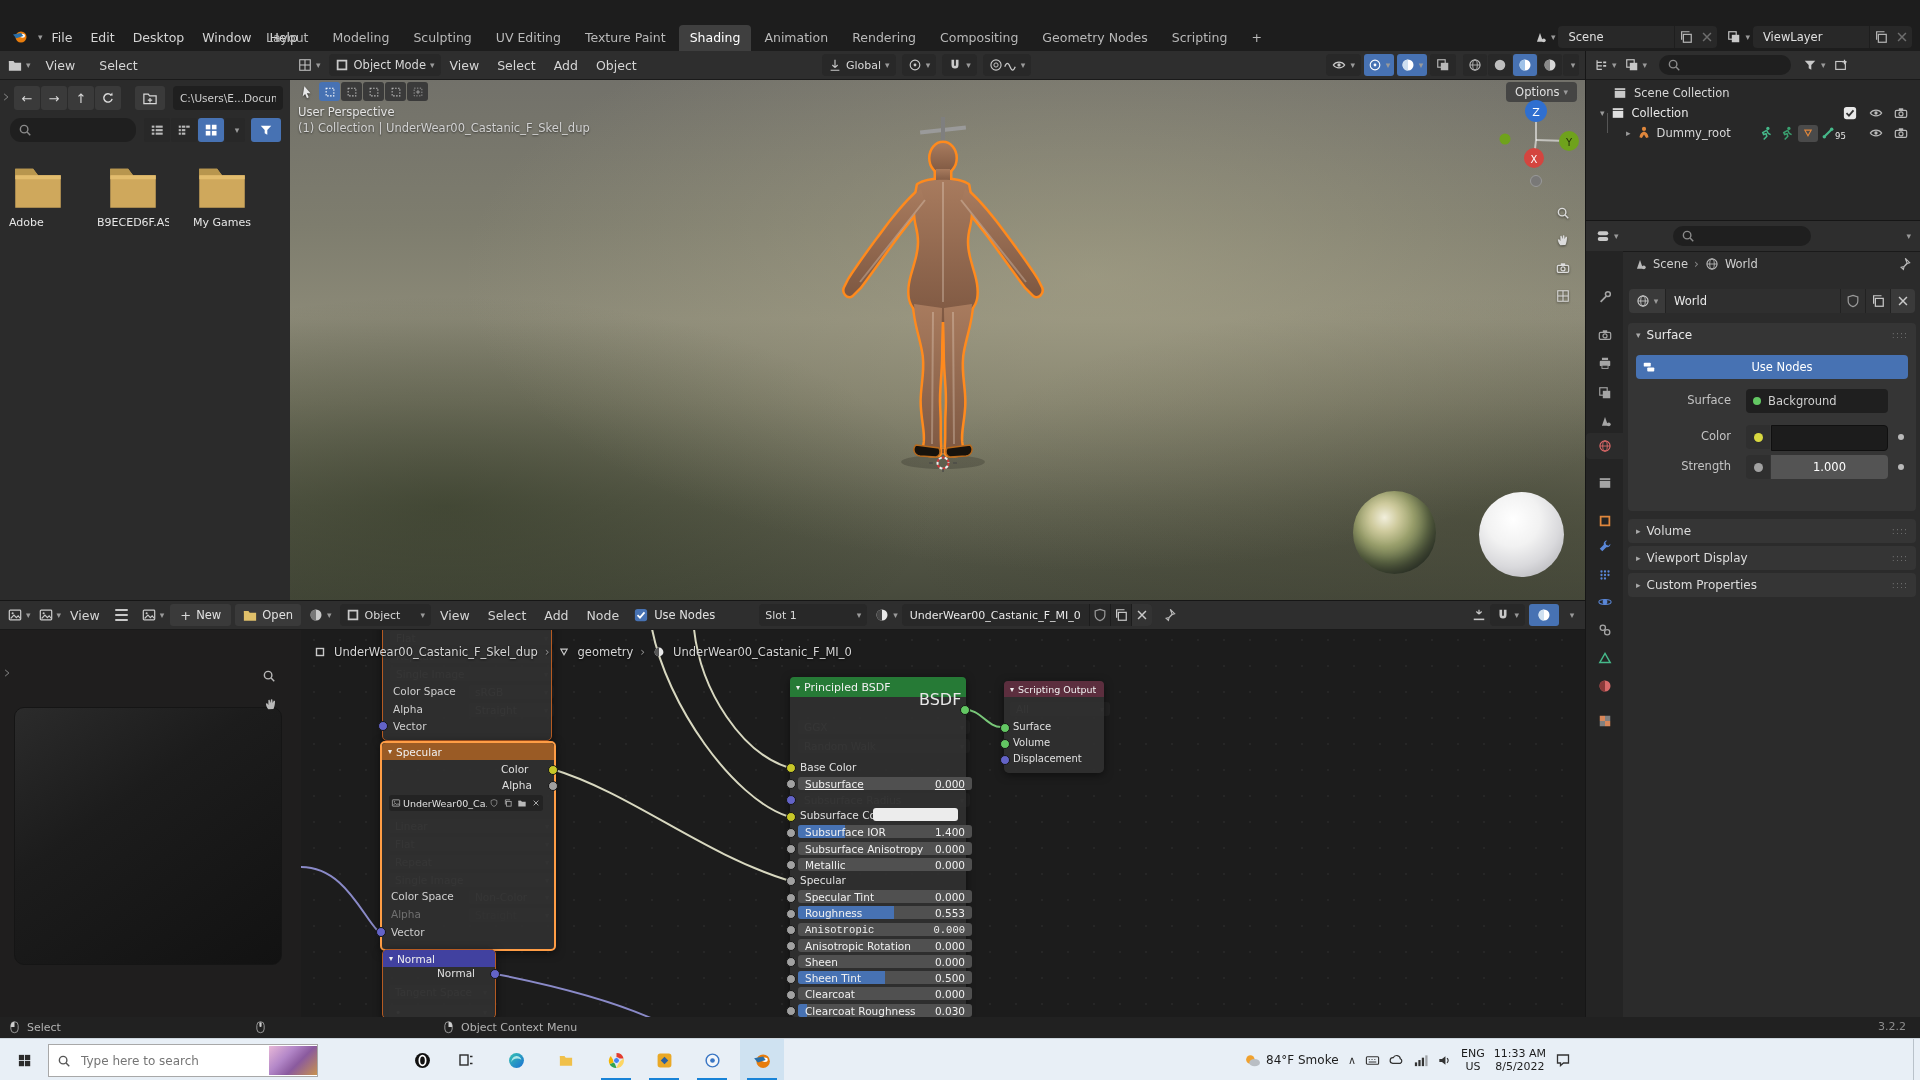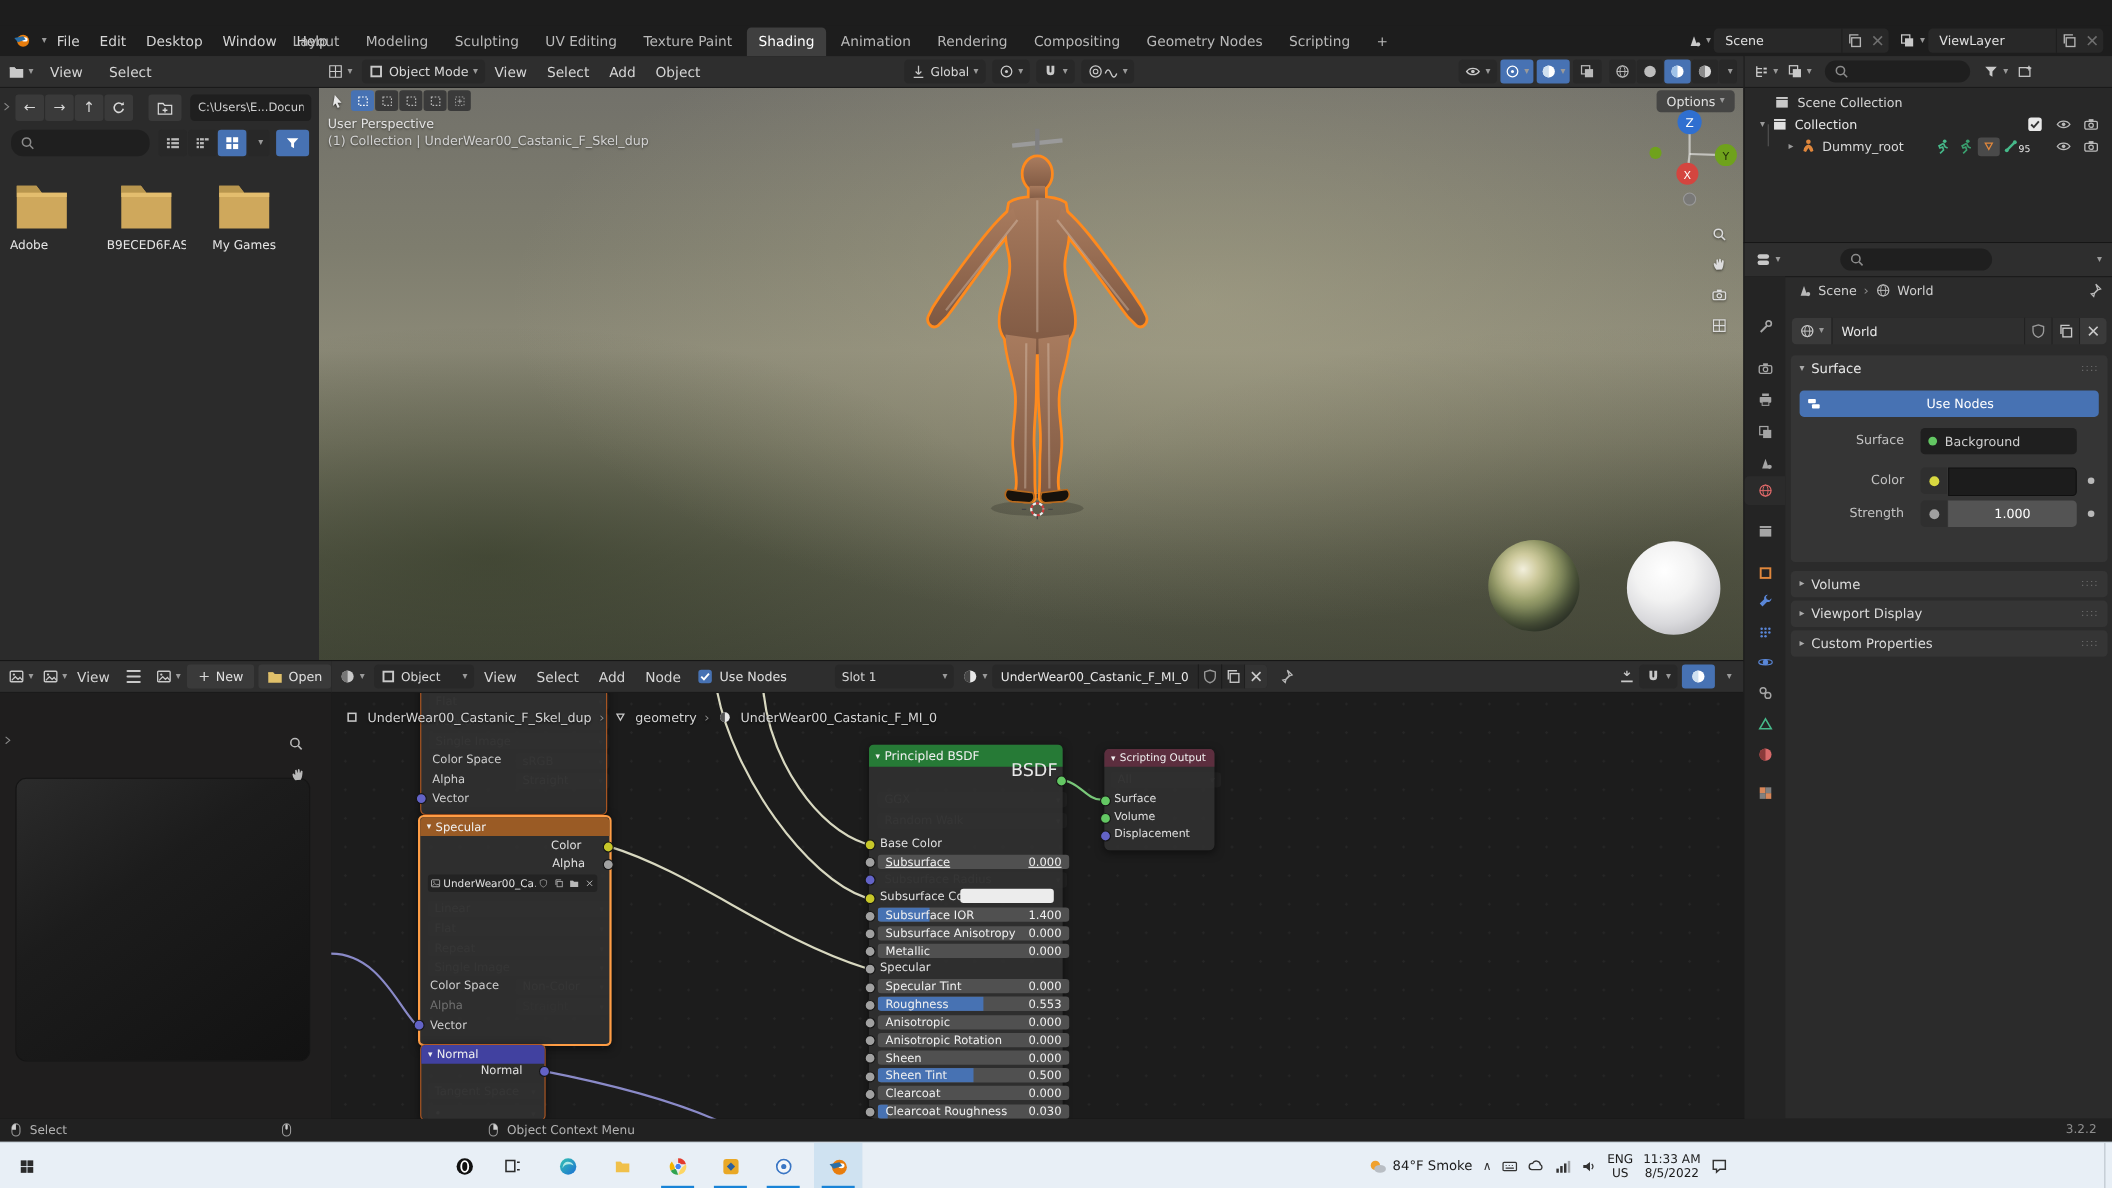--- a/index.html
+++ b/index.html
@@ -154,20 +154,30 @@
       <div style="position: absolute; left: 0px; top: 0px; width: 48px; height: 42px; display: flex; align-items: center; justify-content: center;">
         <span class="ic">
           <svg width="15" height="15" viewBox="0 0 16 16" fill="none">
             <rect x="2" y="2" width="5.6" height="5.6" fill="#2b2b2b"></rect>
             <rect x="8.5" y="2" width="5.6" height="5.6" fill="#2b2b2b"></rect>
             <rect x="2" y="8.5" width="5.6" height="5.6" fill="#2b2b2b"></rect>
             <rect x="8.5" y="8.5" width="5.6" height="5.6" fill="#2b2b2b"></rect>
           </svg>
         </span>
       </div>
+      <div style="position: absolute; left: 48px; top: 5px; width: 268px; height: 31px; background: rgb(255, 255, 255); border: 1px solid rgb(168, 168, 168); display: flex; align-items: center; overflow: hidden;">
+        <span class="ic" style="margin: 0px 8px;">
+          <svg width="14" height="14" viewBox="0 0 16 16" fill="none">
+            <circle cx="7" cy="7" r="4.3" stroke="#555" stroke-width="1.6"></circle>
+            <line x1="10.4" y1="10.4" x2="14" y2="14" stroke="#555" stroke-width="1.6"></line>
+          </svg>
+        </span>
+        <input placeholder="Type here to search" style="border: none; outline: none; flex: 1 1 0%; font-size: 12px; color: rgb(51, 51, 51); font-family: &quot;DejaVu Sans&quot;, sans-serif; background: transparent;">
+        <div style="width: 48px; height: 29px; background: linear-gradient(135deg, rgb(232, 185, 216) 0%, rgb(179, 135, 200) 35%, rgb(138, 90, 158) 60%, rgb(200, 146, 78) 100%); flex: 0 0 auto;"></div>
+      </div>
       <div style="position: absolute; left: 400px; top: 0px; width: 44px; height: 42px; display: flex; align-items: center; justify-content: center;">
         <span class="ic">
           <svg width="17" height="17" viewBox="0 0 16 16" fill="none">
             <circle cx="8" cy="8" r="7" fill="#111"></circle>
             <ellipse cx="8" cy="8" rx="3" ry="4.6" stroke="#fff" stroke-width="1.6"></ellipse>
           </svg>
         </span>
       </div>
       <div style="position: absolute; left: 444px; top: 0px; width: 44px; height: 42px; display: flex; align-items: center; justify-content: center;">
         <span class="ic">
@@ -1353,21 +1363,21 @@
         <div style="position: relative; z-index: 2;">Specular Tint</div>
         <div style="position: relative; z-index: 2; margin-left: auto;">0.000</div>
       </div>
       <div class="sock" style="left: 485px; top: 292px; background: rgb(161, 161, 161);"></div>
       <div class="nslider" style="left: 497px; top: 305px; width: 160px; height: 13px; display: flex; align-items: center; font-size: 10.5px; color: rgb(240, 240, 240); z-index: 3;">
         <div class="nfill" style="width: 55%;"></div>
         <div style="position: relative; z-index: 2;">Roughness</div>
         <div style="position: relative; z-index: 2; margin-left: auto;">0.553</div>
       </div>
       <div class="sock" style="left: 485px; top: 308px; background: rgb(161, 161, 161);"></div>
-      <div class="nslider" style="left: 497px; top: 322px; width: 160px; height: 13px; display: flex; align-items: flex-end; font-size: 10.5px; color: rgb(240, 240, 240); z-index: 3;">
+      <div class="nslider" style="left: 497px; top: 322px; width: 160px; height: 13px; display: flex; align-items: flex-end; font-size: 10.5px; color: rgb(240, 240, 240); z-index: 3; font-family: Liberation Mono, monospace;">
         <div style="position: relative; z-index: 2;">Anisotropic</div>
         <div style="position: relative; z-index: 2; margin-left: auto;">0.000</div>
       </div>
       <div class="sock" style="left: 485px; top: 324px; background: rgb(161, 161, 161);"></div>
       <div class="nslider" style="left: 497px; top: 338px; width: 160px; height: 13px; display: flex; align-items: center; font-size: 10.5px; color: rgb(240, 240, 240); z-index: 3;">
         <div style="position: relative; z-index: 2;">Anisotropic Rotation</div>
         <div style="position: relative; z-index: 2; margin-left: auto;">0.000</div>
       </div>
       <div class="sock" style="left: 485px; top: 340px; background: rgb(161, 161, 161);"></div>
       <div class="nslider" style="left: 497px; top: 354px; width: 160px; height: 13px; display: flex; align-items: center; font-size: 10.5px; color: rgb(240, 240, 240); z-index: 3;">

